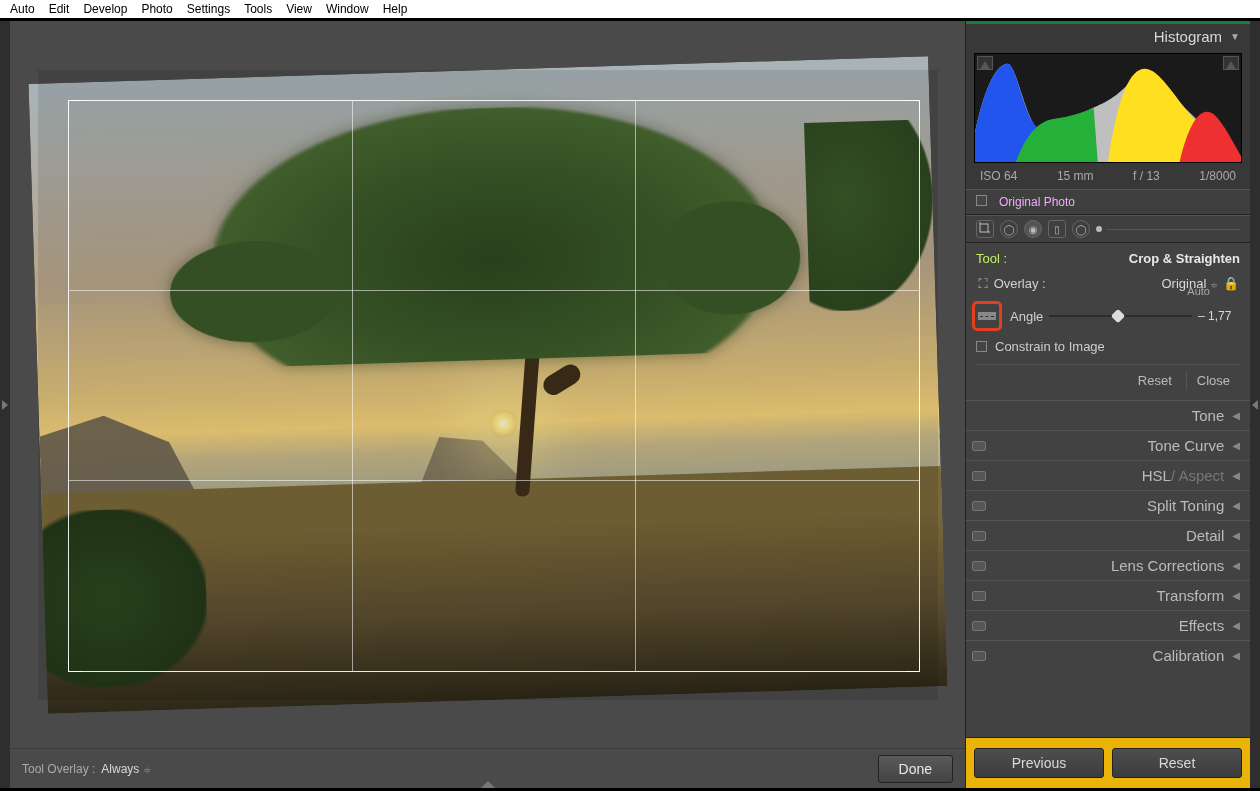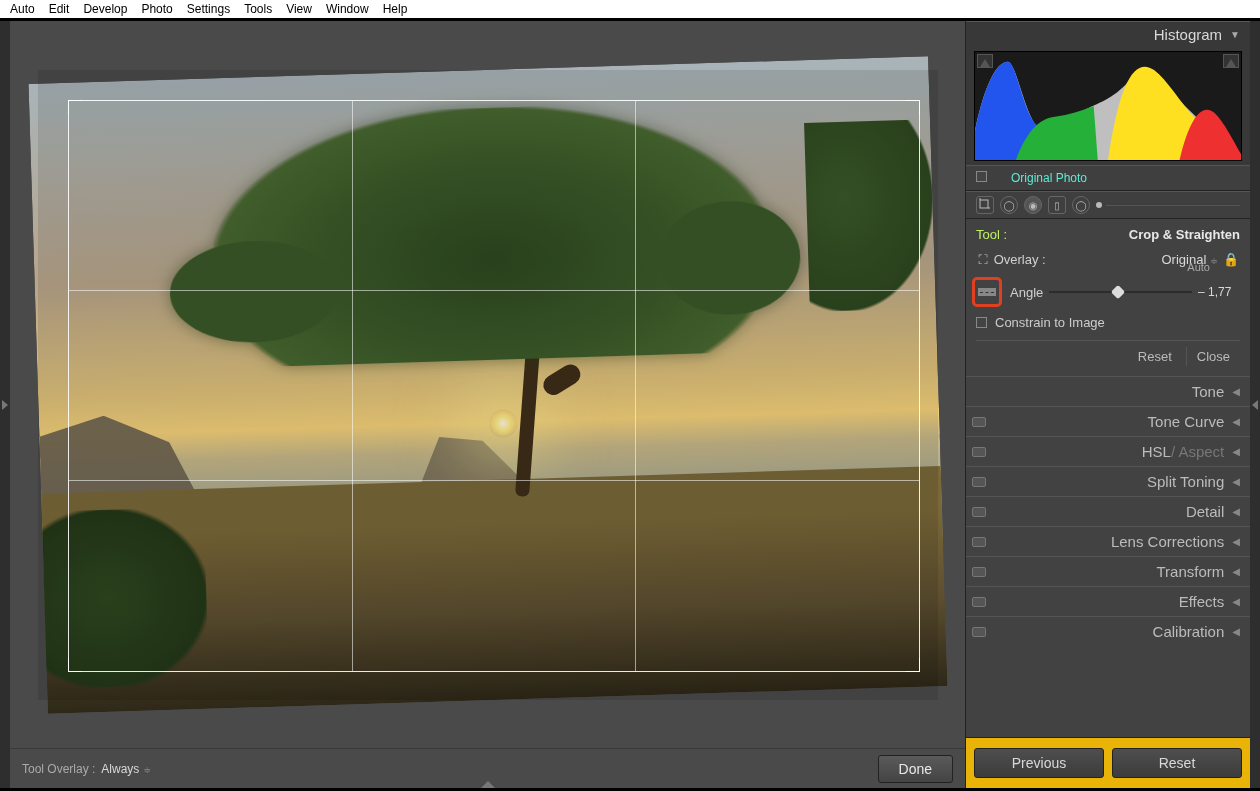--- a/index.html
+++ b/index.html
@@ -13,25 +13,25 @@
   .right-rail .rail-tri { border-right: 6px solid #777; }
   .main { flex: 1; background: #4a4a4a; display: flex; flex-direction: column; position: relative; }
   .canvas-area { flex: 1; padding: 20px; display: flex; align-items: center; justify-content: center; }
   .photo-wrap { position: relative; width: 900px; height: 630px; }
   .bottom-bar { height: 40px; background: #4a4a4a; border-top: 1px solid #3a3a3a; display: flex; align-items: center; padding: 0 12px; font-size: 12px; color: #aaa; }
   .bottom-bar .left { flex: 1; display: flex; align-items: center; gap: 6px; }
   .done-btn { background: linear-gradient(#5a5a5a,#444); border: 1px solid #222; color: #e8e8e8; font-size: 14px; padding: 5px 20px; border-radius: 3px; }
   .sidebar { width: 285px; background: #424242; display: flex; flex-direction: column; overflow: hidden; border-left: 1px solid #222; }
   .panel-header { display: flex; align-items: center; justify-content: flex-end; padding: 6px 10px; color: #d8d8d8; font-size: 15px; }
   .panel-header .tri { margin-left: 8px; font-size: 10px; color: #aaa; }
-  .histogram-panel { background: #383838; border-top: 1px solid #15803d; border-bottom: 1px solid #222; }
+  .histogram-panel { background: #383838; border-top: 3px solid #15803d; border-bottom: 1px solid #222; }
   .histo-box { margin: 4px 8px; height: 110px; background: #1a1a1a; border: 1px solid #000; position: relative; overflow: hidden; }
   .clip-ind { position: absolute; top: 2px; width: 16px; height: 14px; background: #333; border: 1px solid #555; }
   .exif-row { display: flex; justify-content: space-between; padding: 2px 14px 6px; font-size: 12px; color: #aaa; }
-  .orig-photo-row { display: flex; align-items: flex-start; gap: 24px; padding: 5px 10px; font-size: 12px; color: #5eead4; border-top: 1px solid #555; background: #3f3f3f; }
+  .orig-photo-row { display: flex; align-items: flex-start; gap: 12px; padding: 5px 10px; font-size: 12px; color: #f0abfc; border-top: 1px solid #555; background: #3f3f3f; }
   .cb { width: 11px; height: 11px; border: 1px solid #888; background: #444; }
   .tool-strip { padding: 4px 10px; border-top: 1px solid #555; border-bottom: 1px solid #222; display: flex; align-items: center; gap: 6px; background: #3f3f3f; }
   .tool-strip .ticon { width: 18px; height: 18px; border: 1px solid #666; border-radius: 3px; display: flex; align-items: center; justify-content: center; font-size: 10px; color: #bbb; }
   .crop-panel { padding: 8px 10px 10px; background: #424242; font-size: 13px; color: #ccc; }
   .crop-panel .row { display: flex; align-items: center; justify-content: space-between; margin-bottom: 10px; }
   .cp-label { color: #d0d0d0; }
   .cp-value { color: #d8d8d8; display: flex; align-items: center; gap: 6px; }
   .lock-icon { color: #d8a93a; font-size: 13px; }
   .angle-row { display: flex; align-items: center; gap: 6px; position: relative; margin-bottom: 8px; }
   .angle-icon-wrap { width: 30px; height: 30px; border: 3px solid #e04020; border-radius: 5px; display: flex; align-items: center; justify-content: center; background: #424242; position: relative; left: -4px; }
@@ -163,20 +163,26 @@
             </svg>
         </div>
         <svg width="100%" height="100%" viewBox="0 0 260 110" preserveAspectRatio="none">
           <path d="M0,110 L0,80 C10,30 22,10 32,10 C40,10 48,60 60,75 C72,85 90,70 105,60 C120,52 135,48 150,30 C160,18 170,12 180,25 C195,45 205,55 220,70 C232,82 244,95 260,106 L260,110 Z" fill="#bfbfbf"></path>
           <path d="M0,110 L0,80 C10,30 22,10 32,10 C40,10 46,55 58,72 C70,85 82,80 94,75 L94,110 Z" fill="#2255ee"></path>
           <path d="M40,110 C50,82 62,68 78,66 C92,64 104,60 116,55 L120,110 Z" fill="#25b03a"></path>
           <path d="M130,110 C140,40 152,15 166,15 C178,15 190,35 205,55 C216,70 226,80 236,92 L236,110 Z" fill="#ffe020"></path>
           <path d="M200,110 C210,66 222,52 234,62 C244,72 252,90 260,104 L260,110 Z" fill="#ee3030"></path>
         </svg>
       </div>
+      <div class="exif-row">
+        <span>ISO 64</span>
+        <span>15 mm</span>
+        <span>f / 13</span>
+        <span>1/8000</span>
+      </div>
       <div class="orig-photo-row">
         <span class="cb"></span>
         <span>Original Photo</span>
       </div>
     </div>
 
     <div class="tool-strip">
       <span class="ticon">
         <svg width="14" height="14" viewBox="0 0 14 14">
             <rect x="2" y="2" width="8" height="8" fill="none" stroke="#bbb"></rect>

